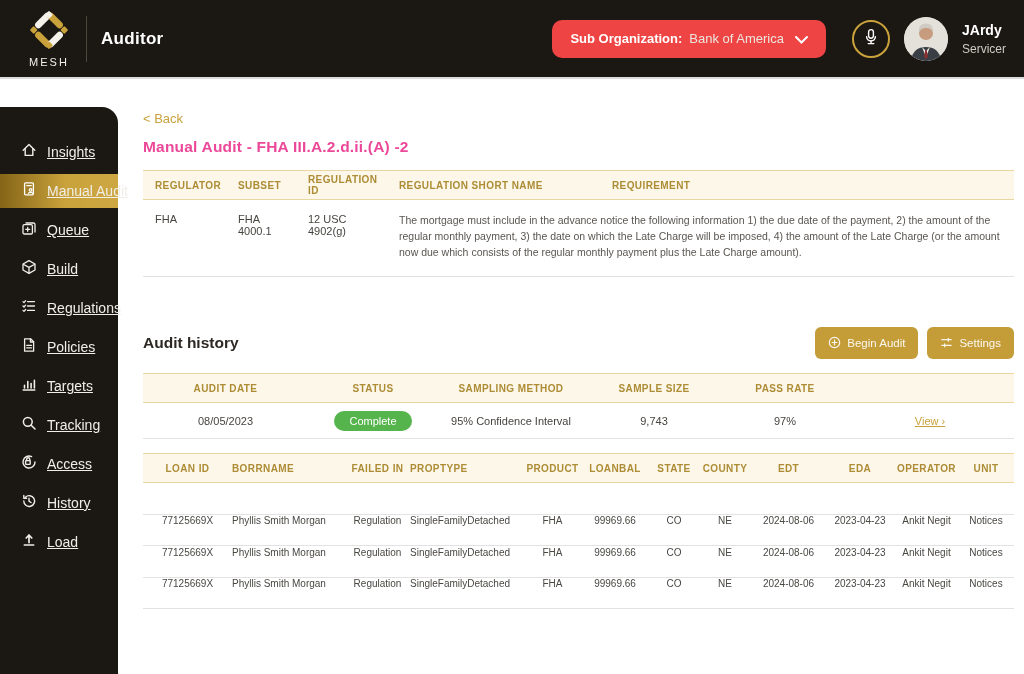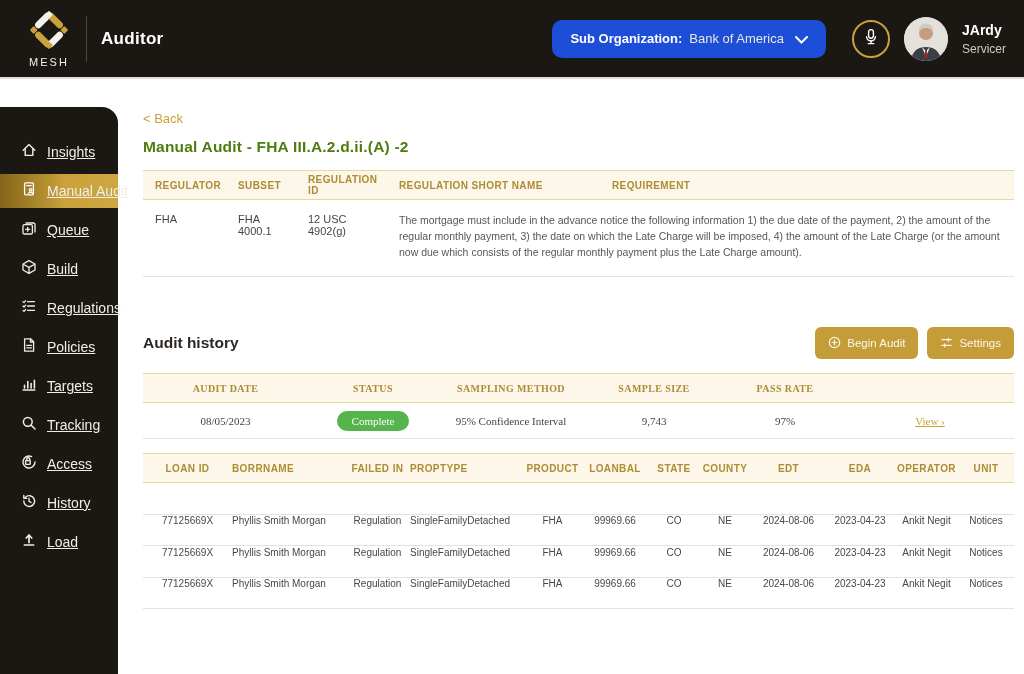--- a/index.html
+++ b/index.html
@@ -7,21 +7,21 @@
     font-family:"Liberation Sans","DejaVu Sans",sans-serif; }
 
   
   .topbar { position:absolute; left:0; top:0; width:1024px; height:77px;
     background:#1b1713; display:flex; align-items:center; box-shadow:0 2px 0 #dcdcdc; }
   .brand-block { display:flex; flex-direction:column; align-items:center; margin-left:28px; }
   .brand-name { color:#f3f0ea; font-size:11px; letter-spacing:2px; margin-top:1px; }
   .v-divider { width:1px; height:46px; background:#4d473e; margin:0 14px 0 16px; }
   .app-title { color:#fff; font-size:17px; font-weight:bold; letter-spacing:.3px; }
   .top-right { position:absolute; right:18px; top:0; height:77px; display:flex; align-items:center; gap:14px; }
-  .suborg-pill { background:#1d4ed8; border-radius:10px; height:38px; display:flex; align-items:center;
+  .suborg-pill { background:#ef4444; border-radius:10px; height:38px; display:flex; align-items:center;
     padding:0 18px; gap:7px; cursor:pointer; }
   .suborg-label { color:#fff; font-weight:bold; font-size:13px; }
   .suborg-value { color:#eae6de; font-size:13px; }
   .suborg-pill svg { margin-left:4px; }
   .mic-btn { width:38px; height:38px; border-radius:50%; border:2px solid #c9a23b;
     display:flex; align-items:center; justify-content:center; cursor:pointer; background:transparent; margin-left:12px; }
   .avatar { width:44px; height:44px; border-radius:50%; overflow:hidden; background:#dcd8d2; flex:0 0 auto; cursor:pointer; }
   .user-block { display:flex; flex-direction:column; justify-content:center; }
   .user-name { color:#fff; font-size:14px; font-weight:bold; }
   .user-role { color:#cfcac2; font-size:12px; margin-top:4px; }
@@ -31,21 +31,21 @@
     background:#1b1713; border-top-right-radius:16px; padding-top:28px; }
   .side-item { display:flex; align-items:center; gap:10px; height:34px; padding-left:21px;
     margin-bottom:5px; cursor:pointer; }
   .side-item .lbl { color:#f1eee8; font-size:14px; white-space:nowrap;text-decoration:underline; }
   .side-item.active { background:linear-gradient(90deg,#846417 0%,#c9a23b 55%,#cda742 100%); }
   .side-item svg { flex:0 0 auto; }
 
   
   .main { position:absolute; left:143px; top:107px; width:871px; }
   .back-link { color:#c9a23b; font-size:13px; cursor:pointer; display:inline-block; margin-top:4px; }
-  .page-title { color:#4d7c0f; font-size:15.5px; font-weight:bold; margin-top:11px; letter-spacing:.2px; }
+  .page-title { color:#ec4899; font-size:15.5px; font-weight:bold; margin-top:11px; letter-spacing:.2px; }
 
   .thead { display:flex; background:#fcf7e9; border-top:1px solid #e9d7a2; border-bottom:1px solid #e9d7a2;
     height:30px; align-items:center; }
   .th { color:#ad8c35; font-size:10px; font-weight:bold; letter-spacing:.4px; }
 
   
   .reg-table { margin-top:14px; }
   .reg-table .c1{width:83px;padding-left:12px;} .reg-table .c2{width:70px;padding-left:12px;}
   .reg-table .c3{width:91px;padding-left:12px;} .reg-table .c4{width:213px;padding-left:12px;}
   .reg-table .c5{flex:1;padding-left:12px;padding-right:6px;}
@@ -55,21 +55,21 @@
 
   
   .section-head { display:flex; align-items:center; justify-content:space-between; margin-top:50px; }
   .section-title { color:#2d2823; font-size:15.5px; font-weight:bold; }
   .btn-row { display:flex; gap:9px; }
   .gold-btn { background:#c49d39; color:#fbf7ee; border:none; border-radius:6px; height:32px;
     padding:0 13px; font-size:11.5px; font-family:inherit; display:flex; align-items:center; gap:6px; cursor:pointer; }
   .audit-table { margin-top:14px; }
   .audit-table .a1{width:165px;} .audit-table .a2{width:130px;} .audit-table .a3{width:146px;}
   .audit-table .a4{width:140px;} .audit-table .a5{width:122px;} .audit-table .a6{flex:1;}
-  .audit-table .th, .audit-table .td { text-align:center;font-family:Liberation Serif, serif; }
+  .audit-table .th, .audit-table .td { text-align:center; }
   .audit-row { display:flex; align-items:center; height:36px; border-bottom:1px solid #e2e2e2; }
   .audit-row .td { font-size:11px; color:#474440; }
   .badge-complete { display:inline-block; background:#55b54c; color:#fff; font-size:11px;
     padding:4px 15px; border-radius:14px; }
   .view-link { color:#c9a23b; font-size:11px; text-decoration:underline; cursor:pointer; }
 
   
   .loan-table { margin-top:14px; }
   .lcell { text-align:center; }
   .lcell.left { text-align:left; }

